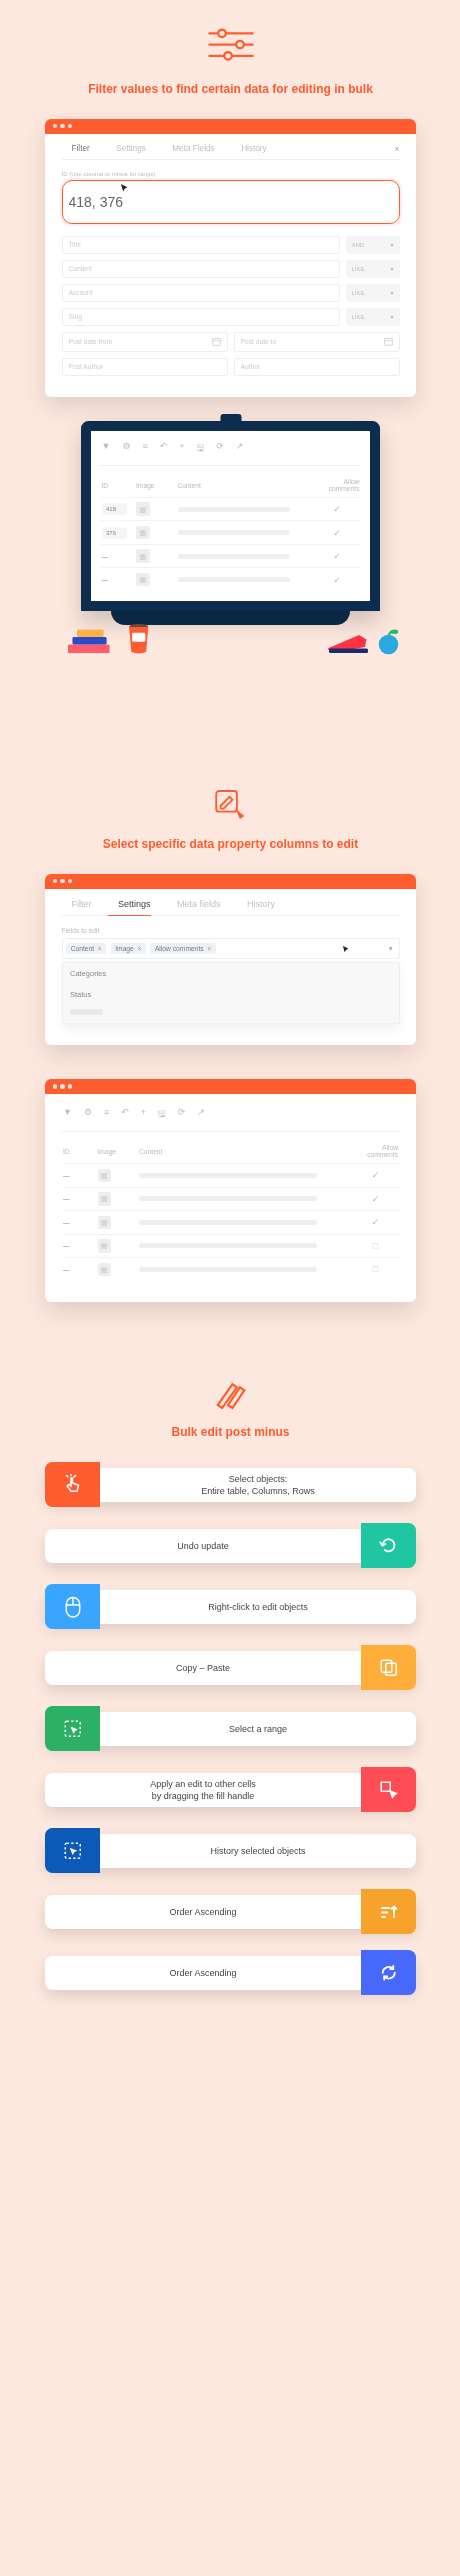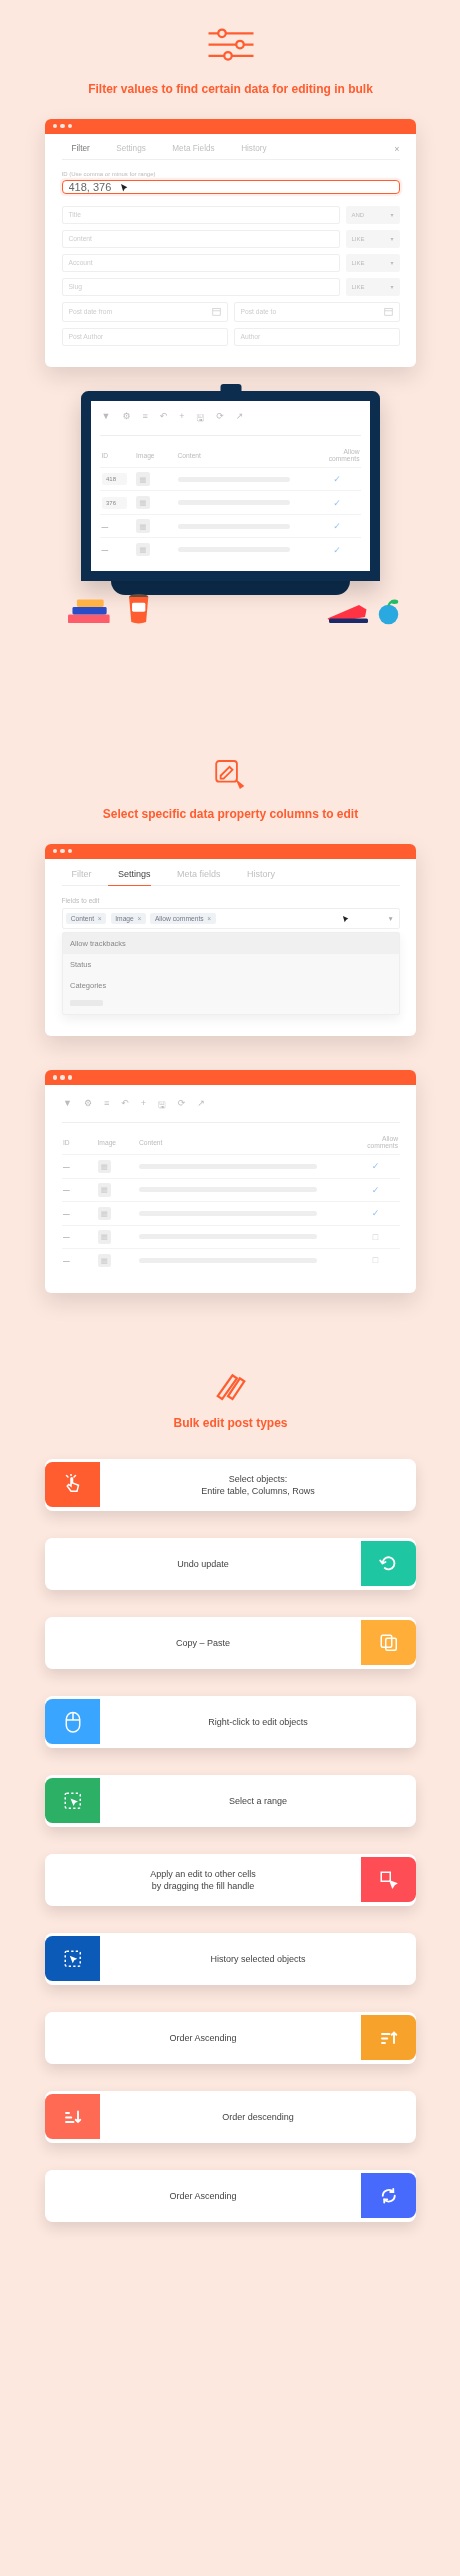--- a/index.html
+++ b/index.html
@@ -16,21 +16,21 @@
   .browser { background: #fff; border-radius: 6px; box-shadow: 0 9px 22.4px rgba(0,0,0,.12); overflow: visible; width: 100%; position: relative; }
   .browser .bar { background: #ff5c2f; height: 15px; border-radius: 6px 6px 0 0; display:flex; align-items:center; padding: 0 7.5px; gap:3px; }
   .dot { width:4.5px; height:4.5px; border-radius:50%; background:#fff; opacity:.85; }
   .browser .body { padding: 10.5px 16.5px 21px; }
   .tabs { display:flex; gap: 16.5px; font-size: 8.2px; color:#bfbfbf; border-bottom: 0.7px solid #eee; padding-bottom:6px; margin-bottom:10.5px; position:relative; }
   .tab { cursor:pointer;padding-left:10px; }
   .tab.active { color:#777; }
   .tabs .close { position:absolute; right:0; color:#aaa; font-size:9px; }
   .idlabel { font-size:6px; color:#bbb; margin-bottom:3px; }
   .idrow { position:relative; }
-  .idinput { width:100%; border:0.7px solid #ff5c2f; border-radius:4px; padding:0 6px; font-size:11px; color:#666; box-shadow: 0 0 0 2.2px rgba(255,92,47,.1); }
+  .idinput { width:100%; border:0.7px solid #ff5c2f; border-radius:10px; padding:13px 6px; font-size:14px; color:#666; box-shadow: 0 0 0 2.2px rgba(255,92,47,.1); }
   .ptr { position:absolute; left:58px; top:3px; width:10.5px; height:10.5px; }
   .filters { margin-top:12px; display:flex; flex-direction:column; gap:6px; }
   .frow { display:flex; gap:6px; }
   .finput { flex:1; background:#fff; border:0.7px solid #eee; border-radius:2.2px; padding:4.5px 6px; font-size:6.7px; color:#ccc; display:flex; align-items:center; justify-content:space-between; }
   .sel { width:54px; background:#f5f5f5; border-radius:2.2px; padding:4.5px 6px; font-size:6px; color:#bbb; display:flex; justify-content:space-between; align-items:center; }
   .full { flex:1; }
   .cal { width:9px; height:9px; color:#ccc; }
 
   
   .monitor-stage { margin-top:24px; position:relative; display:flex; justify-content:center; }
@@ -62,21 +62,21 @@
   .chips { display:flex; gap:4.5px; flex-wrap:wrap; background:#fff; border:0.7px solid #eee; border-radius:2.2px; padding:3.7px; align-items:center; position:relative; }
   .chip { background:#eef2f5; border-radius:2.2px; font-size:6.7px; color:#778; padding:2.2px 4.5px; display:inline-flex; gap:3.7px; align-items:center; }
   .chip .x { color:#99a; font-size:6.7px; }
   .chips .caret { position:absolute; right:6px; color:#aaa; font-size:7.5px; }
   .fieldslabel { font-size:6.7px; color:#bbb; margin: 3px 0 4.5px; }
   .ddlist { background:#f8f8f8; border:0.7px solid #eee; border-radius:2.2px; margin-top:3px; padding:0; box-shadow: 0 4.5px 10.5px rgba(0,0,0,.06); }
   .dditem { font-size:7.5px; color:#888; padding:6px 7.5px; }
   .ddbar { height:6px; background:#e9e9e9; margin: 4.5px 7.5px 7.5px; border-radius:1.5px; width:33px; }
 
   
-  .feat { display:flex; align-items:center; background:#fff; border-radius:7.5px; box-shadow: 0 6px 13.5px rgba(0,0,0,.12); height:52px; margin: 27px 0; position:relative; }
+  .feat { display:flex; align-items:center; background:#fff; border-radius:7.5px; box-shadow: 0 6px 13.5px rgba(0,0,0,.12); height:34px; margin: 27px 0; position:relative; }
   .feat.right { justify-content:flex-start; }
   .ficon { width:55px; height:45px; display:flex; align-items:center; justify-content:center; color:#fff; font-size:16.5px; }
   .feat.left .ficon { border-radius:7.5px 0 0 7.5px; margin-right:auto; }
   .feat.right .ficon { border-radius:0 7.5px 7.5px 0; margin-left:auto; order:2; }
   .ftext { flex:1; font-size:9px; color:#444; text-align:center; line-height:1.35; padding: 0 7.5px; }
   .feat.right .ftext { order:1; }
   .clr-orange { background:#ff5c2f; }
   .clr-teal { background:#1ec7a2; }
   .clr-blue { background:#3aa5ff; }
   .clr-amber { background:#ffae3a; }
@@ -301,23 +301,22 @@
           <span class="chip">
               <span>Allow comments</span>
               <span class="x">×</span>
             </span>
           <svg style="position:absolute;right:48px;top:6px;" width="9" height="9" viewBox="0 0 20 20">
               <path fill="#222" d="M2 2l4 14 3-5 5-3z"></path>
             </svg>
           <span class="caret">▾</span>
         </div>
         <div class="ddlist">
-          <div class="dditem" style="background:#f0f0f0;">Allow trackbacks</div>
+          <div class="dditem">Categories</div>
           <div class="dditem">Status</div>
-          <div class="dditem">Categories</div>
           <div class="ddbar"></div>
         </div>
       </div>
     </div>
 
     <div class="browser" style="margin-top:34px;">
       <div class="bar">
           <div class="dot"></div>
           <div class="dot"></div>
           <div class="dot"></div>
@@ -375,58 +374,58 @@
     </div>
   </div>
 
   <div class="section3">
     <div class="hero-icon small">
       <svg viewBox="0 0 56 46" fill="none" stroke="#ff5c2f" stroke-width="3">
         <path d="M10 38 L30 10 L36 14 L16 42 Z"></path>
         <path d="M24 38 L40 14 L46 18 L30 42 Z"></path>
       </svg>
     </div>
-    <div class="title">Bulk edit post types</div>
+    <div class="title">Bulk edit post minus</div>
 
     <div id="features">
         <div class="feat left">
           <div class="ficon clr-orange">
             <svg width="21" height="21" viewBox="0 0 28 28" fill="none" stroke="#fff" stroke-width="2">
               <path d="M12 6v10l-3-2-2 2 5 7h8l2-8-8-3V6a1 1 0 0 0-2 0z"></path>
               <path d="M8 4l-2-2M16 4l2-2M12 2V0" stroke-linecap="round"></path>
             </svg>
           </div>
           <div class="ftext">Select objects:<br>Entire table, Columns, Rows</div>
         </div>
         <div class="feat right">
           <div class="ftext">Undo update</div>
           <div class="ficon clr-teal">
             <svg width="21" height="21" viewBox="0 0 28 28" fill="none" stroke="#fff" stroke-width="2.5">
               <path d="M6 14a8 8 0 1 1 3 6M6 14l-3-4M6 14l4-2" stroke-linecap="round"></path>
             </svg>
           </div>
         </div>
+        <div class="feat left">
+          <div class="ficon clr-blue">
+            <svg width="18" height="22.4" viewBox="0 0 24 30" fill="none" stroke="#fff" stroke-width="2">
+              <rect x="3" y="2" width="18" height="26" rx="9"></rect>
+              <line x1="12" y1="2" x2="12" y2="12"></line>
+              <line x1="3" y1="12" x2="21" y2="12"></line>
+            </svg>
+          </div>
+          <div class="ftext">Right-click to edit objects</div>
+        </div>
         <div class="feat right">
           <div class="ftext">Copy – Paste</div>
           <div class="ficon clr-amber">
             <svg width="19.5" height="19.5" viewBox="0 0 26 26" fill="none" stroke="#fff" stroke-width="2">
               <rect x="3" y="3" width="14" height="16" rx="2"></rect>
               <rect x="9" y="7" width="14" height="16" rx="2"></rect>
             </svg>
           </div>
-        </div>
-        <div class="feat left">
-          <div class="ficon clr-blue">
-            <svg width="18" height="22.4" viewBox="0 0 24 30" fill="none" stroke="#fff" stroke-width="2">
-              <rect x="3" y="2" width="18" height="26" rx="9"></rect>
-              <line x1="12" y1="2" x2="12" y2="12"></line>
-              <line x1="3" y1="12" x2="21" y2="12"></line>
-            </svg>
-          </div>
-          <div class="ftext">Right-click to edit objects</div>
         </div>
         <div class="feat left">
           <div class="ficon clr-green">
             <svg width="19.5" height="19.5" viewBox="0 0 26 26" fill="none" stroke="#fff" stroke-width="2" stroke-dasharray="3 3">
               <rect x="3" y="3" width="20" height="20" rx="2"></rect>
               <path d="M10 10l4 10 2-4 4-2z" fill="#fff" stroke="none"></path>
             </svg>
           </div>
           <div class="ftext">Select a range</div>
         </div>
@@ -452,31 +451,20 @@
           <div class="ftext">Order Ascending</div>
           <div class="ficon clr-gold">
             <svg width="19.5" height="19.5" viewBox="0 0 26 26" fill="none" stroke="#fff" stroke-width="2.5" stroke-linecap="round">
               <line x1="4" y1="8" x2="14" y2="8"></line>
               <line x1="4" y1="14" x2="11" y2="14"></line>
               <line x1="4" y1="20" x2="8" y2="20"></line>
               <path d="M20 20V6M17 9l3-3 3 3"></path>
             </svg>
           </div>
         </div>
-        <div class="feat left">
-          <div class="ficon clr-coral">
-            <svg width="19.5" height="19.5" viewBox="0 0 26 26" fill="none" stroke="#fff" stroke-width="2.5" stroke-linecap="round">
-              <line x1="4" y1="8" x2="8" y2="8"></line>
-              <line x1="4" y1="14" x2="11" y2="14"></line>
-              <line x1="4" y1="20" x2="14" y2="20"></line>
-              <path d="M20 6v14M17 17l3 3 3-3"></path>
-            </svg>
-          </div>
-          <div class="ftext">Order descending</div>
-        </div>
         <div class="feat right">
           <div class="ftext">Order Ascending</div>
           <div class="ficon clr-royal">
             <svg width="19.5" height="19.5" viewBox="0 0 26 26" fill="none" stroke="#fff" stroke-width="2.5" stroke-linecap="round">
               <path d="M5 13a8 8 0 0 1 14-5M21 13a8 8 0 0 1-14 5"></path>
               <path d="M19 4v4h-4M7 22v-4h4"></path>
             </svg>
           </div>
         </div>
       </div>

